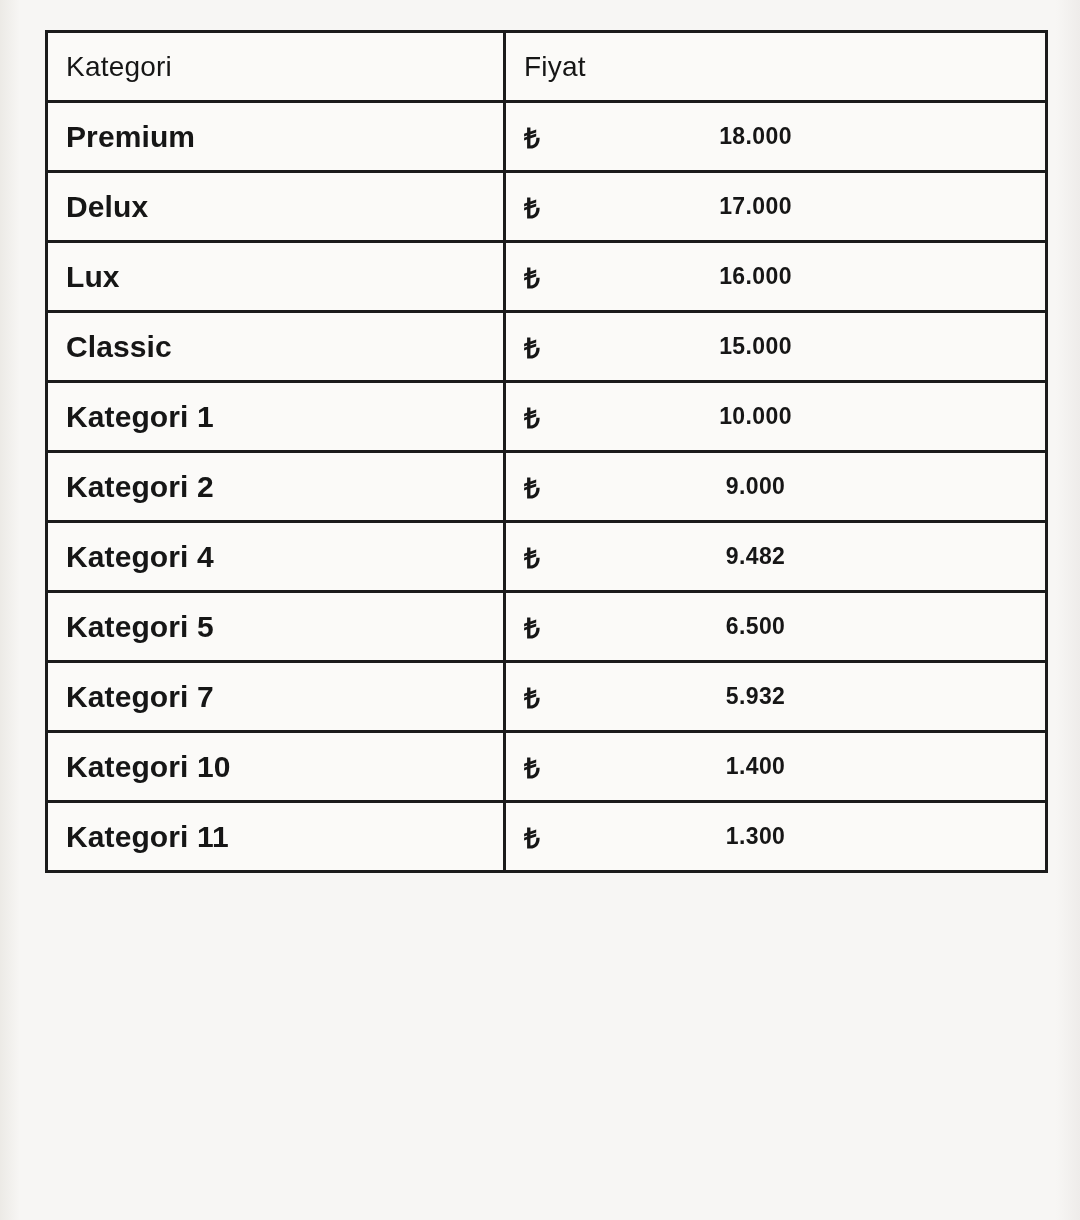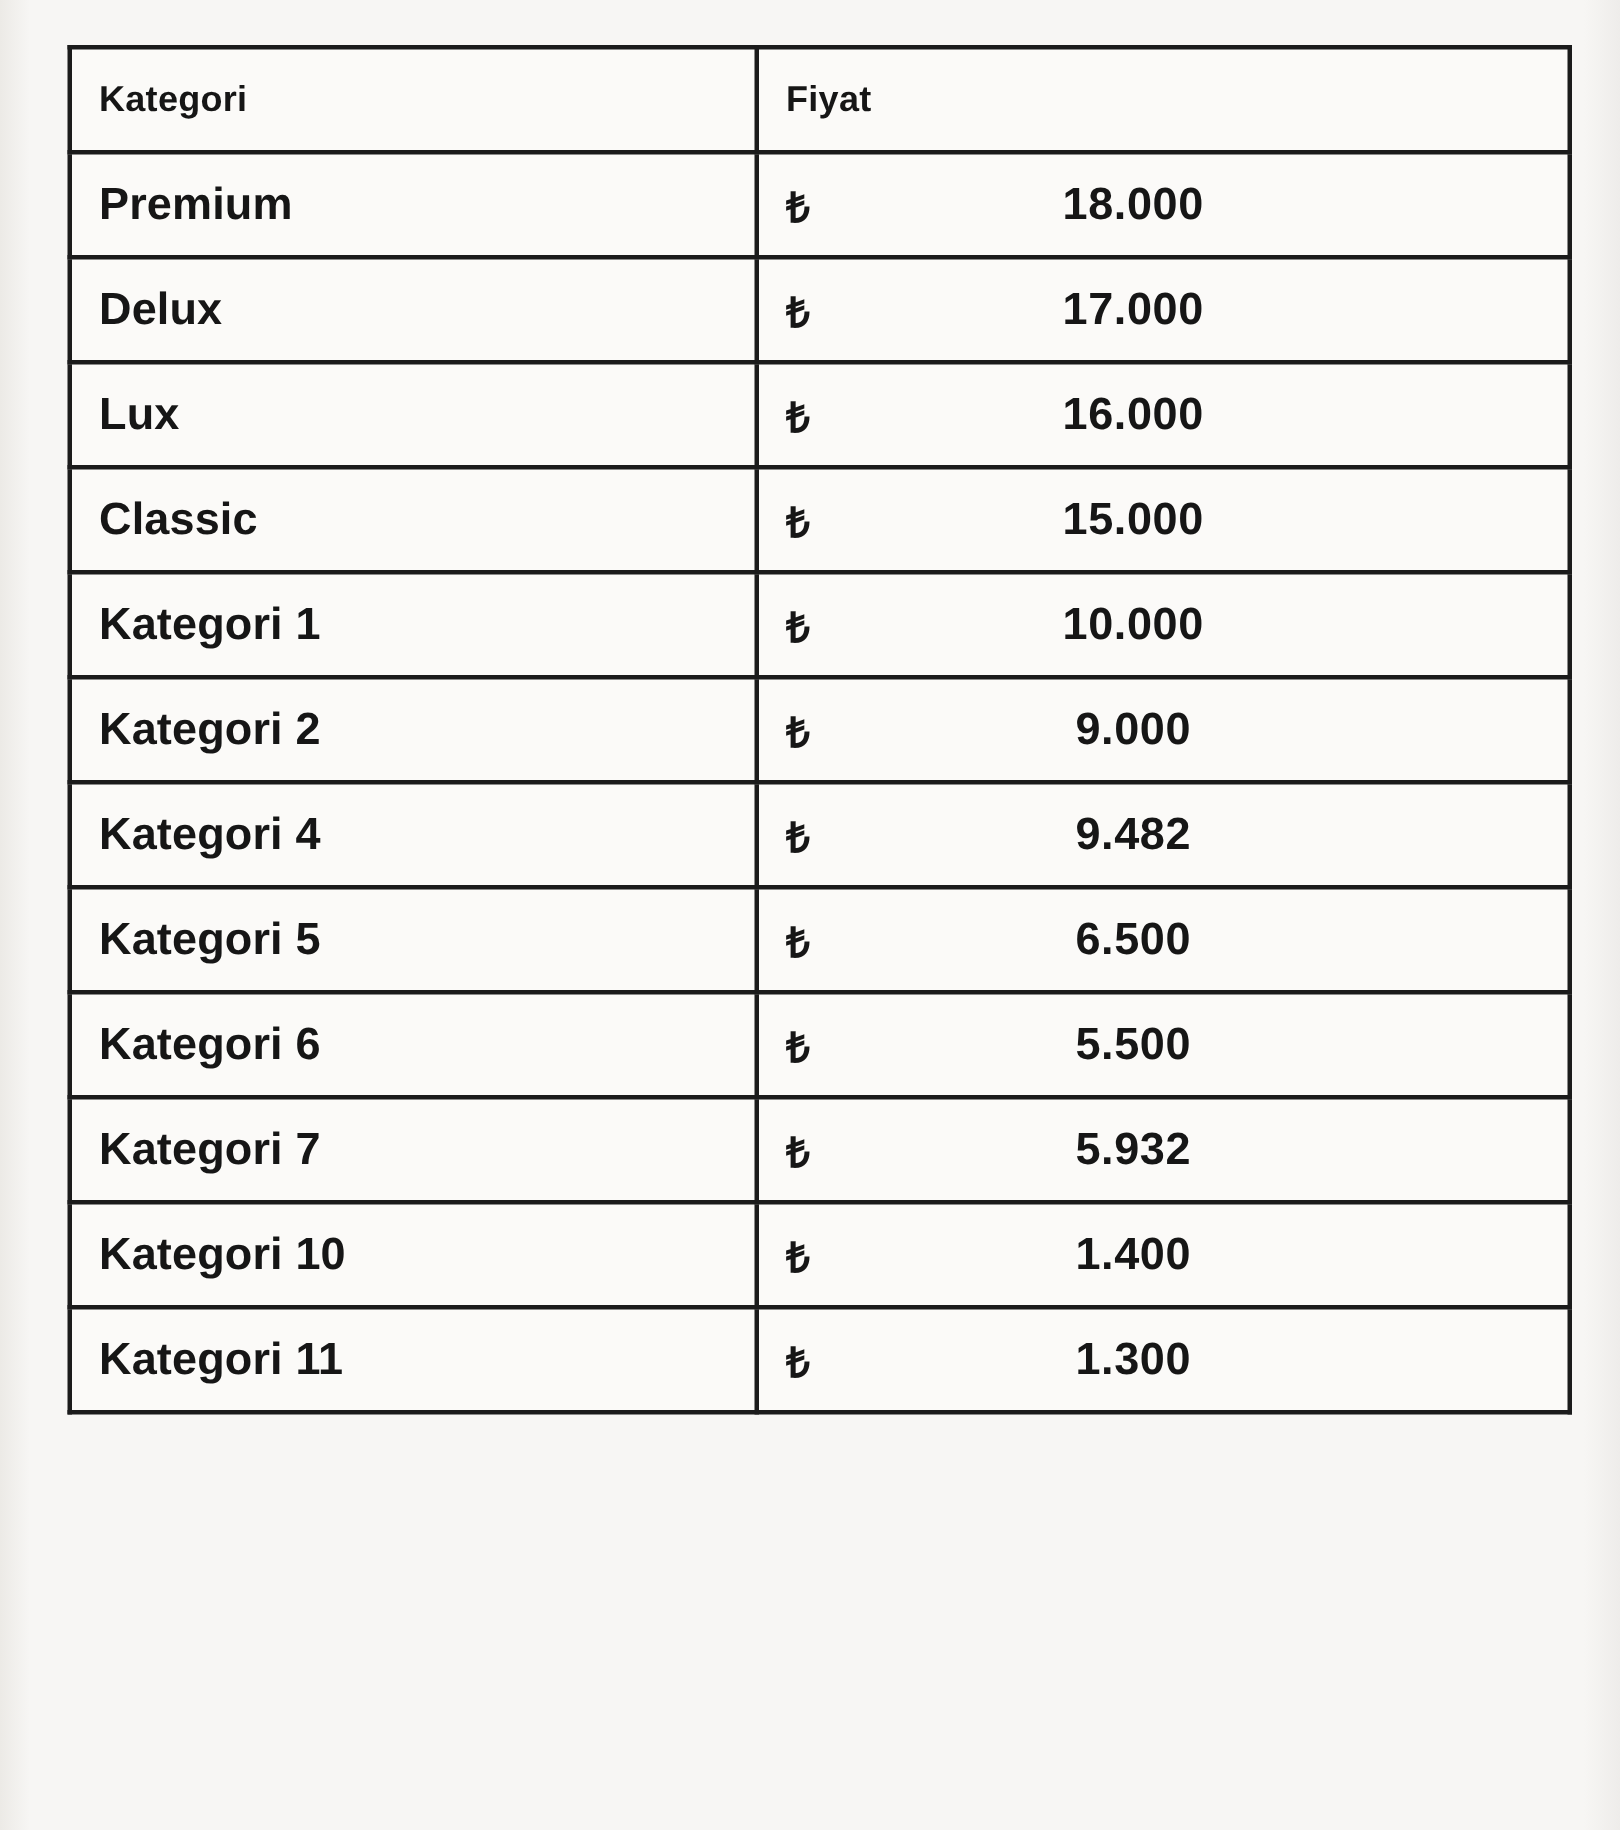--- a/index.html
+++ b/index.html
@@ -36,22 +36,22 @@
 
   table.price-table td {
     border: 3px solid #1b1b1b;
     height: 67px;
     padding: 0 18px;
     vertical-align: middle;
     color: #161616;
     background: #fbfaf8;
   }
   .cell-head {
-    font-size: 24px;
-    font-weight: 700;
+    font-size: 28px;
+    font-weight: 400;
     letter-spacing: 0.2px;
   }
   .cell-name {
     font-size: 30px;
     font-weight: 700;
     letter-spacing: 0.1px;
     margin-left: 44px;
   }
   .price-cell {
     padding: 0 !important;
@@ -65,21 +65,21 @@
   }
   .currency {
     font-size: 28px;
     font-weight: 700;
     width: 60px;
     flex: 0 0 60px;
     text-align: left;
   }
   .amount {
     flex: 1 1 auto;
-    font-size: 30px;
+    font-size: 23px;
     font-weight: 700;
     text-align: center;
     letter-spacing: 0.4px;
     padding-right: 78px;
   }
   
   .edge-left {
     position: absolute;
     left: 0; top: 0;
     width: 20px; height: 1220px;
@@ -185,29 +185,20 @@
         <tr>
           <td class="cell-name">Kategori 5</td>
           <td class="price-cell">
             <div class="price-inner">
               <span class="currency">₺</span>
               <span class="amount">6.500</span>
             </div>
           </td>
         </tr>
 
-        <tr>
-          <td class="cell-name">Kategori 6</td>
-          <td class="price-cell">
-            <div class="price-inner">
-              <span class="currency">₺</span>
-              <span class="amount">5.500</span>
-            </div>
-          </td>
-        </tr>
 
         <tr>
           <td class="cell-name">Kategori 7</td>
           <td class="price-cell">
             <div class="price-inner">
               <span class="currency">₺</span>
               <span class="amount">5.932</span>
             </div>
           </td>
         </tr>

